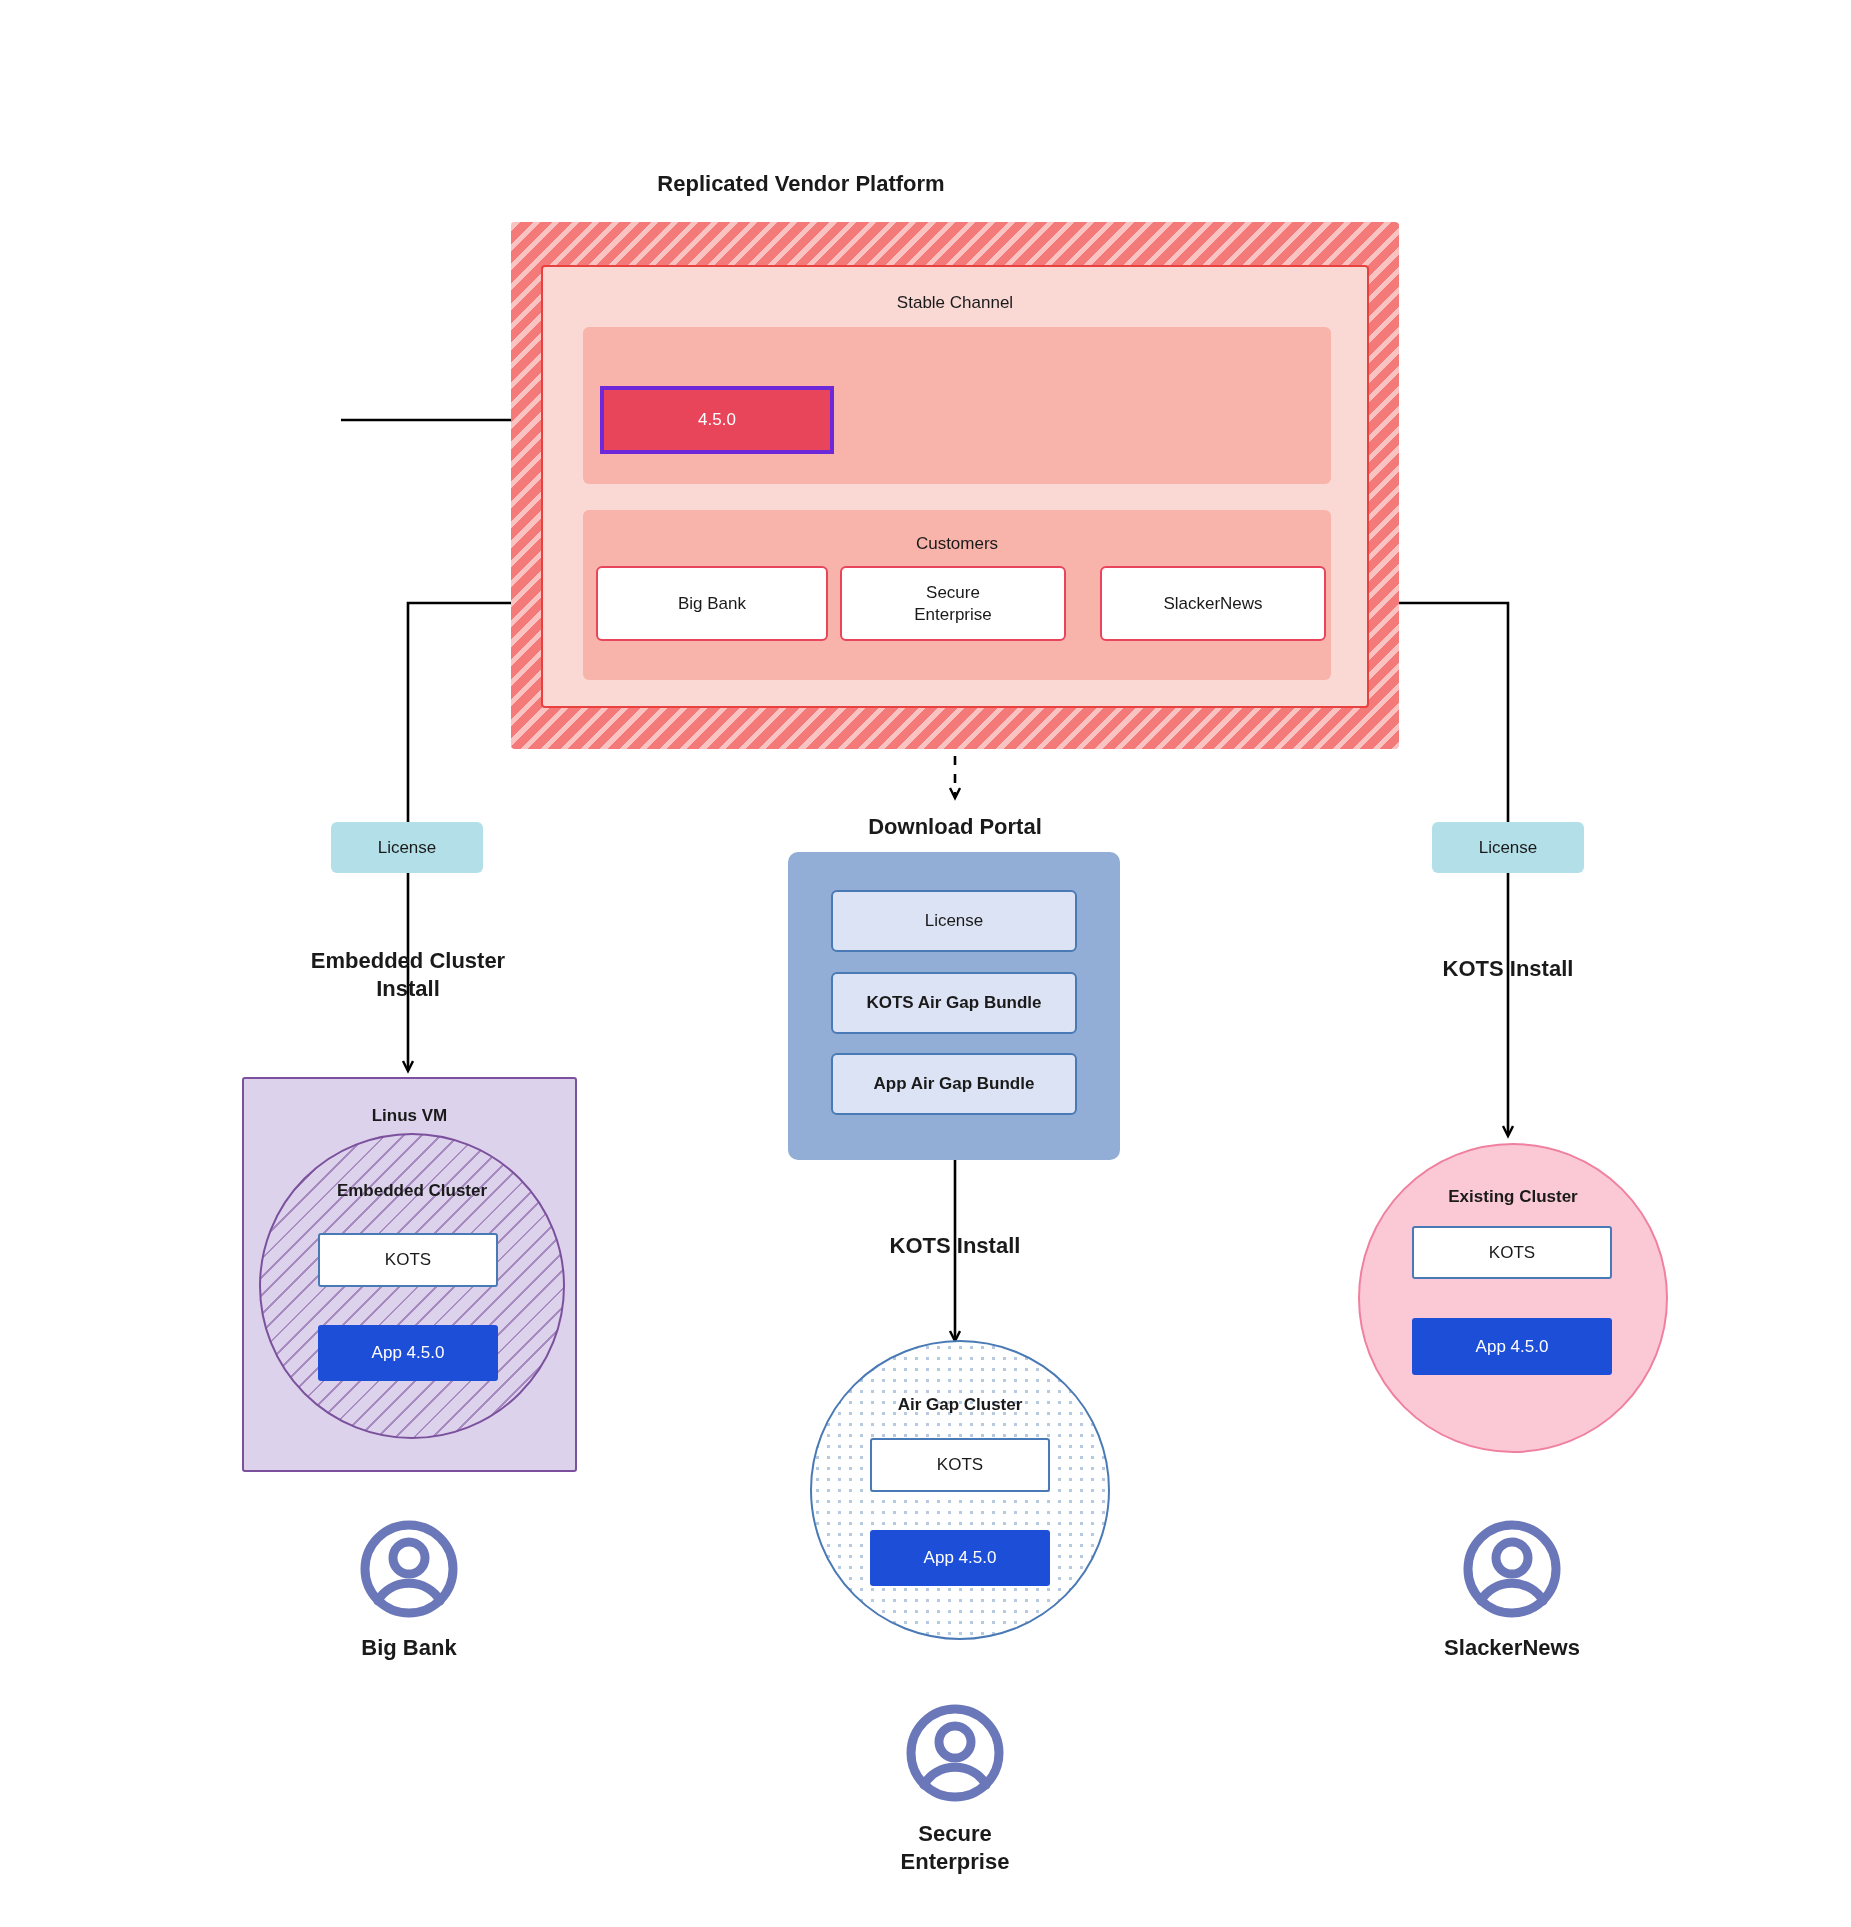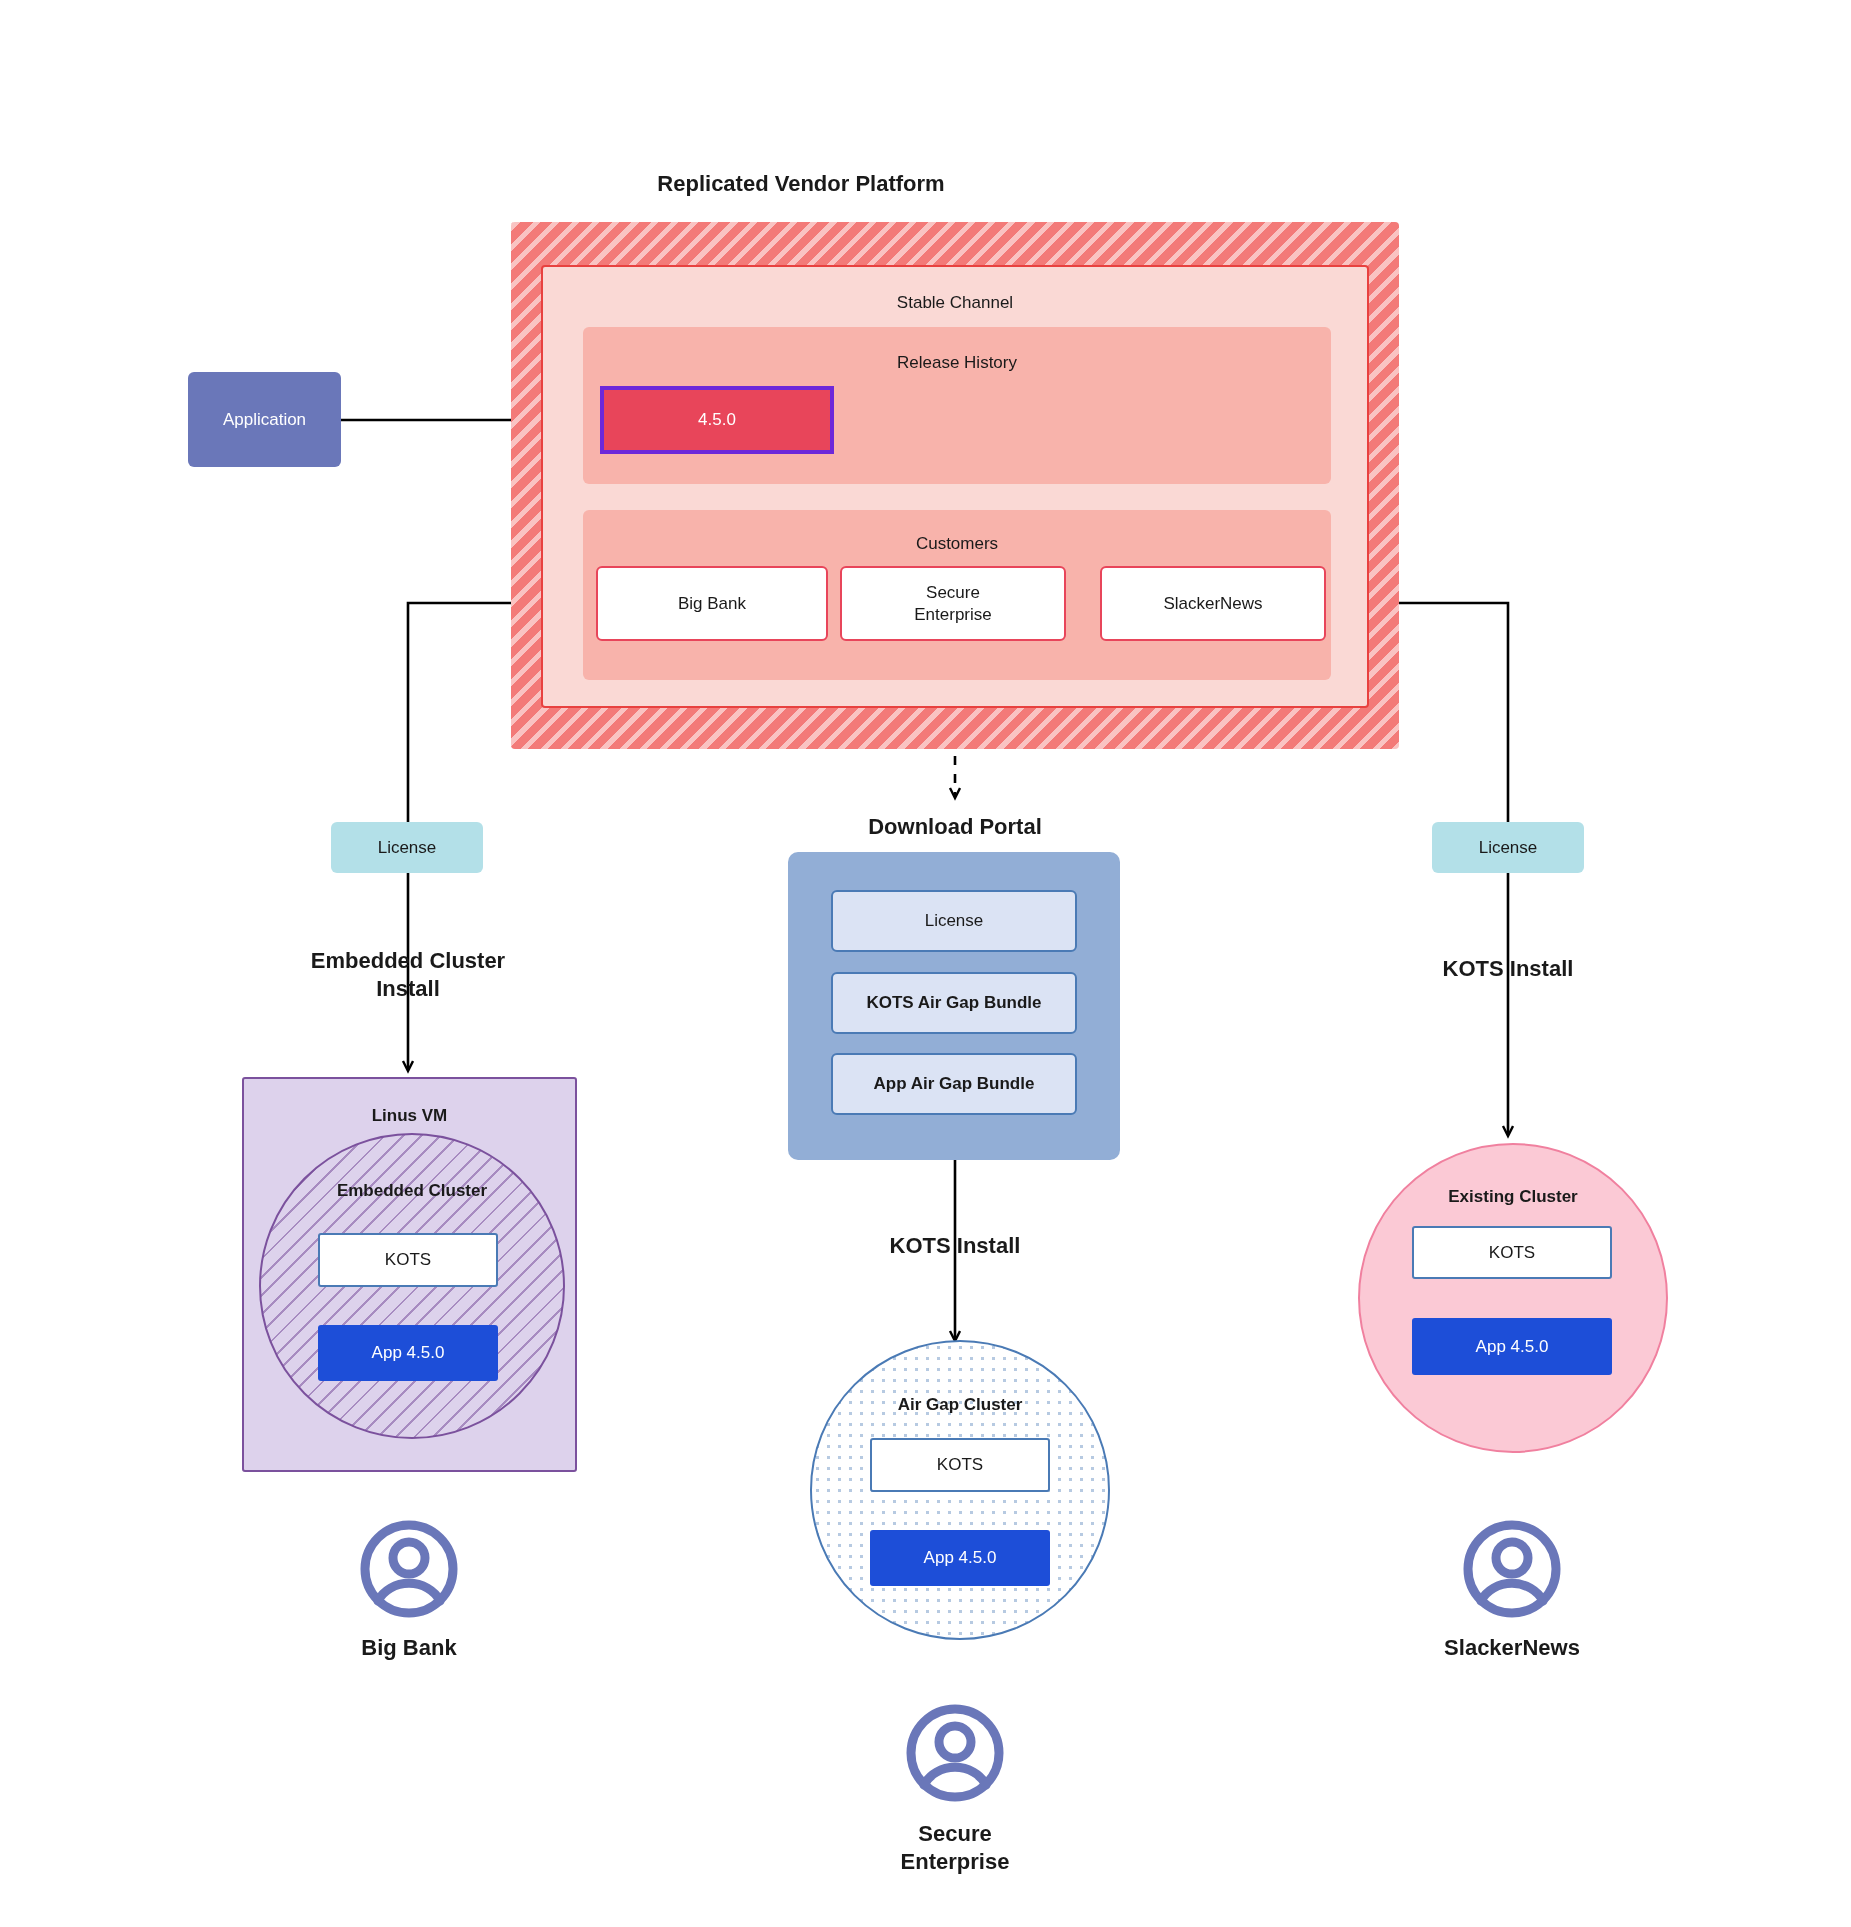--- a/index.html
+++ b/index.html
@@ -215,33 +215,31 @@
   </svg>
 
   <div class="lbl title-main" style="left:551px; top:170px; width:500px;">Replicated Vendor Platform</div>
 
   <div class="rrect platform-outer" style="left:511px; top:222px; width:888px; height:527px;"></div>
 
   <div class="rrect channel-box" style="left:541px; top:265px; width:828px; height:443px;"></div>
   <div class="lbl section-title" style="left:541px; top:292px; width:828px;">Stable Channel</div>
 
   <div class="rrect subgroup-box" style="left:583px; top:327px; width:748px; height:157px;"></div>
-  <div class="lbl section-title" style="left:583px; top:352px; width:748px;">Release History</div>
 
   <div class="rrect release-current ctr box-text-white" style="left:600px; top:386px; width:234px; height:68px;">4.5.0</div>
 
   <div class="rrect subgroup-box" style="left:583px; top:510px; width:748px; height:170px;"></div>
   <div class="lbl section-title" style="left:583px; top:533px; width:748px;">Customers</div>
 
   <div class="rrect customer-box ctr box-text" style="left:596px; top:566px; width:232px; height:75px;">Big Bank</div>
   <div class="rrect customer-box ctr box-text" style="left:840px; top:566px; width:226px; height:75px;">Secure
 Enterprise</div>
   <div class="rrect customer-box ctr box-text" style="left:1100px; top:566px; width:226px; height:75px;">SlackerNews</div>
 
-  <div class="rrect app-box ctr box-text-white" style="left:188px; top:372px; width:153px; height:95px;">Application</div>
 
   <div class="rrect license-box ctr box-text" style="left:331px; top:822px; width:152px; height:51px;">License</div>
   <div class="lbl edge-label" style="left:258px; top:947px; width:300px;">Embedded Cluster
 Install</div>
 
   <div class="rrect license-box ctr box-text" style="left:1432px; top:822px; width:152px; height:51px;">License</div>
   <div class="lbl edge-label" style="left:1358px; top:955px; width:300px;">KOTS Install</div>
 
   <div class="lbl title-main" style="left:805px; top:813px; width:300px;">Download  Portal</div>
   <div class="rrect portal-box" style="left:788px; top:852px; width:332px; height:308px;"></div>

